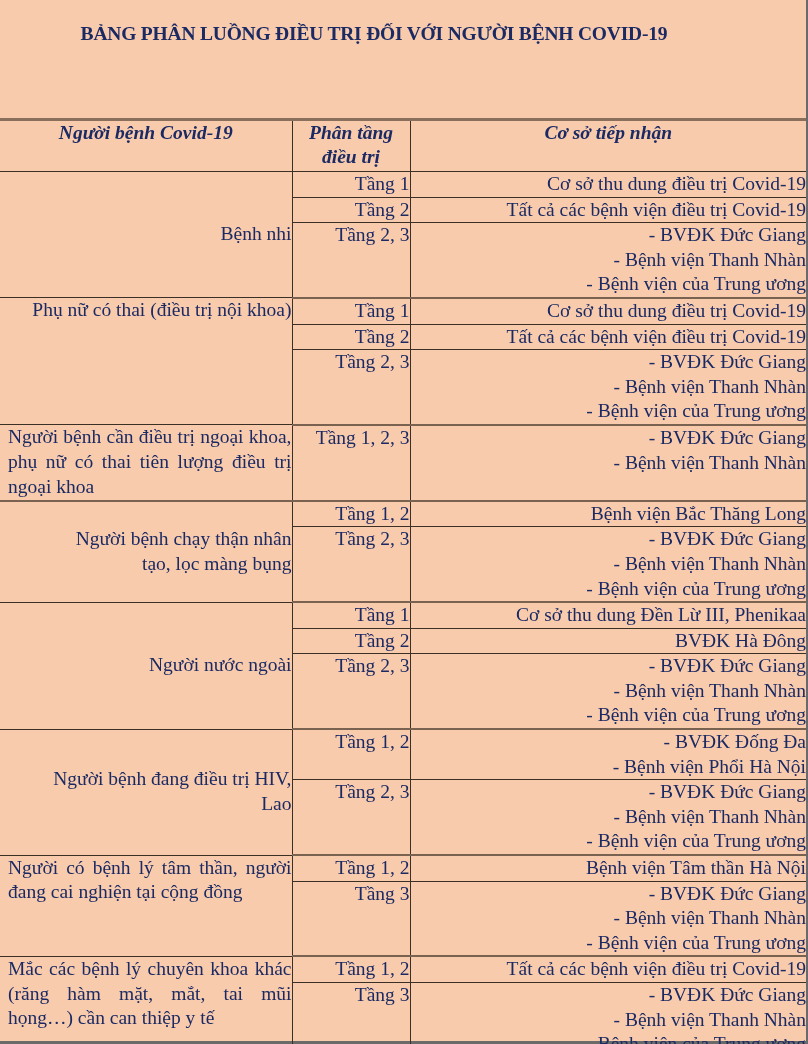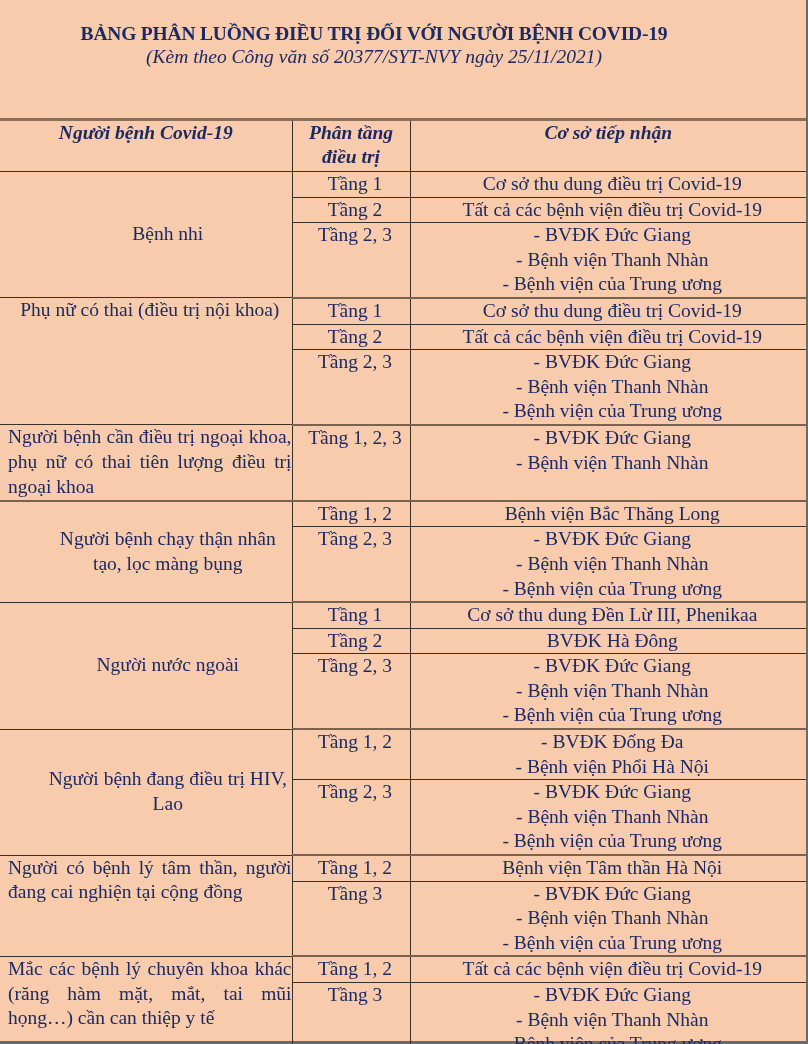--- a/index.html
+++ b/index.html
@@ -45,21 +45,21 @@
       font-size: 19.5px;
     }
     table.main col.c1 { width: 292px; }
     table.main col.c2 { width: 118px; }
     table.main col.c3 { width: 396px; }
     table.main th, table.main td {
       border: 1px solid #3a3026;
       padding: 0 0 0 8px;
       vertical-align: top;
       line-height: 24.6px;
-      text-align: center;
+      text-align: right;
       font-weight: normal;
     }
     table.main tr:first-child th { border-top: 3px solid #8a6f5c; }
     table.main th:first-child, table.main td.c-patient { border-left: none; }
     table.main th:last-child, table.main td.c-facility { border-right: none; margin-top: 12px; }
     table.main th {
       font-weight: bold;
       text-align: center;
       padding: 0;
       height: 50px;
@@ -75,21 +75,20 @@
     .line { display: block; white-space: nowrap; }
     tr.group-end td { border-bottom: 2px solid #7a6250; }
   </style>
 </head>
 <body>
 
 <div class="frame"></div>
 
 <div class="title-block">
   <div class="title-line">BẢNG PHÂN LUỒNG ĐIỀU TRỊ ĐỐI VỚI NGƯỜI BỆNH COVID-19</div>
-  <div class="subtitle">(Kèm theo Công văn số 20377/SYT-NVY ngày 25/11/2021)</div>
 </div>
 
 <table class="main">
   <colgroup>
       <col class="c1">
       <col class="c2">
       <col class="c3">
     </colgroup>
   <thead>
     <tr>

